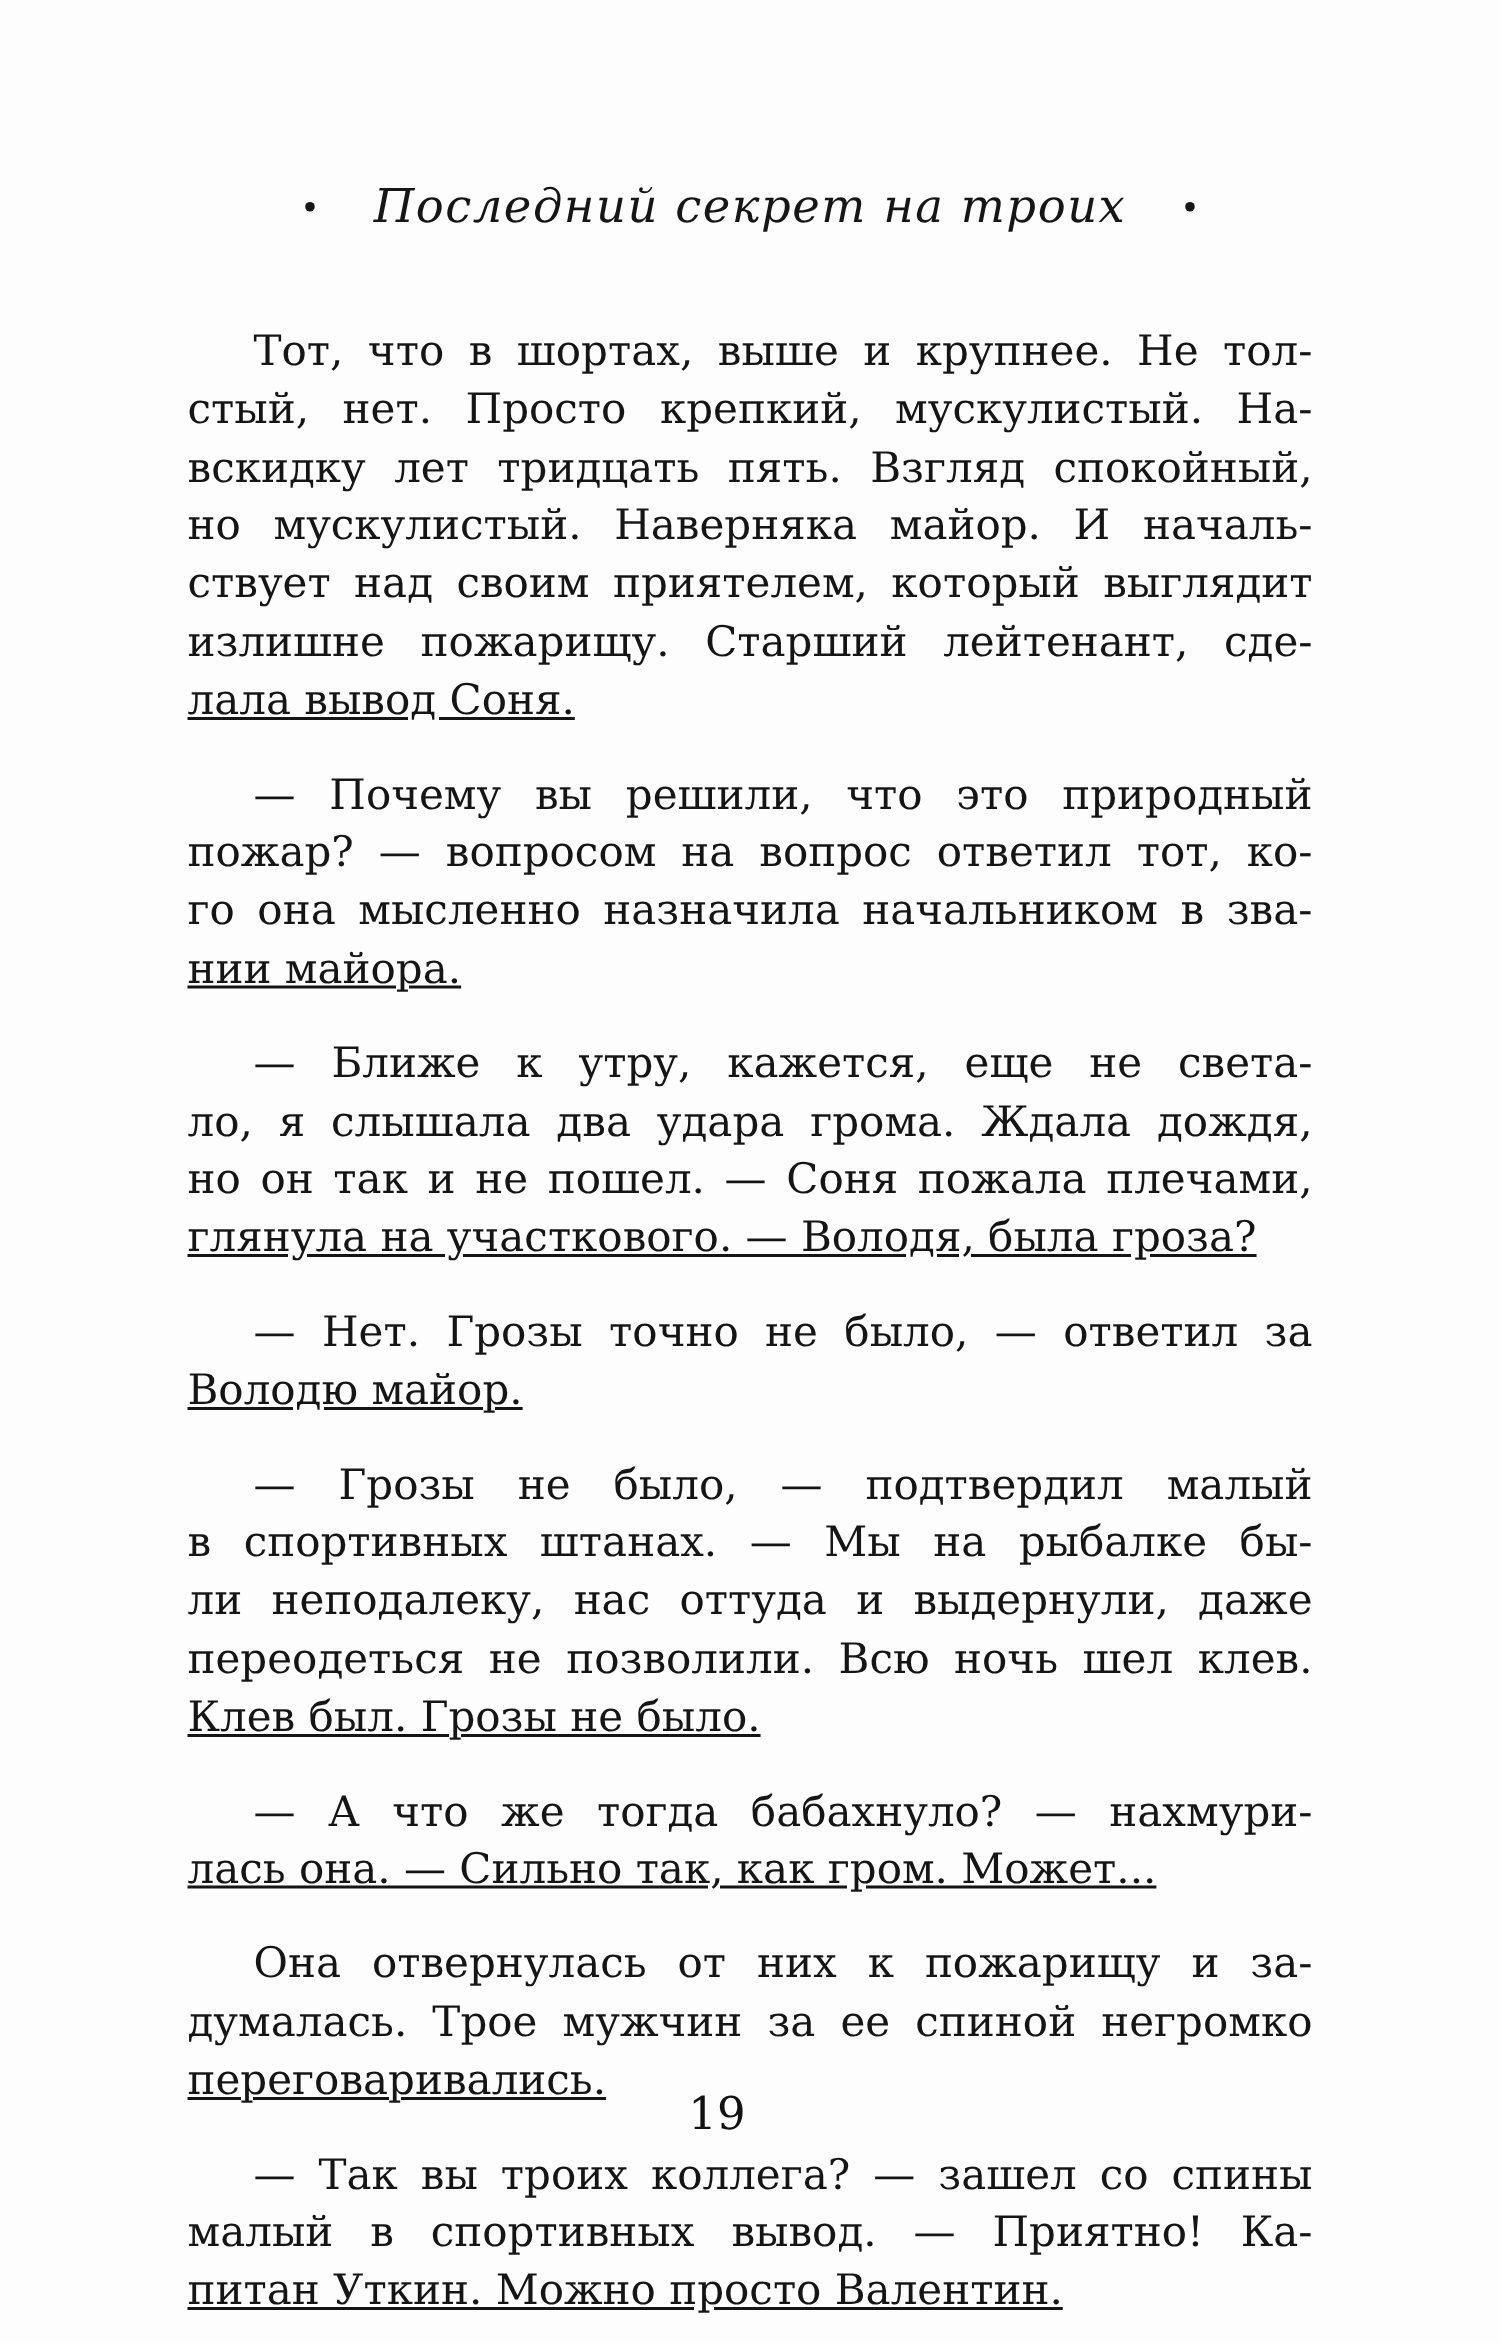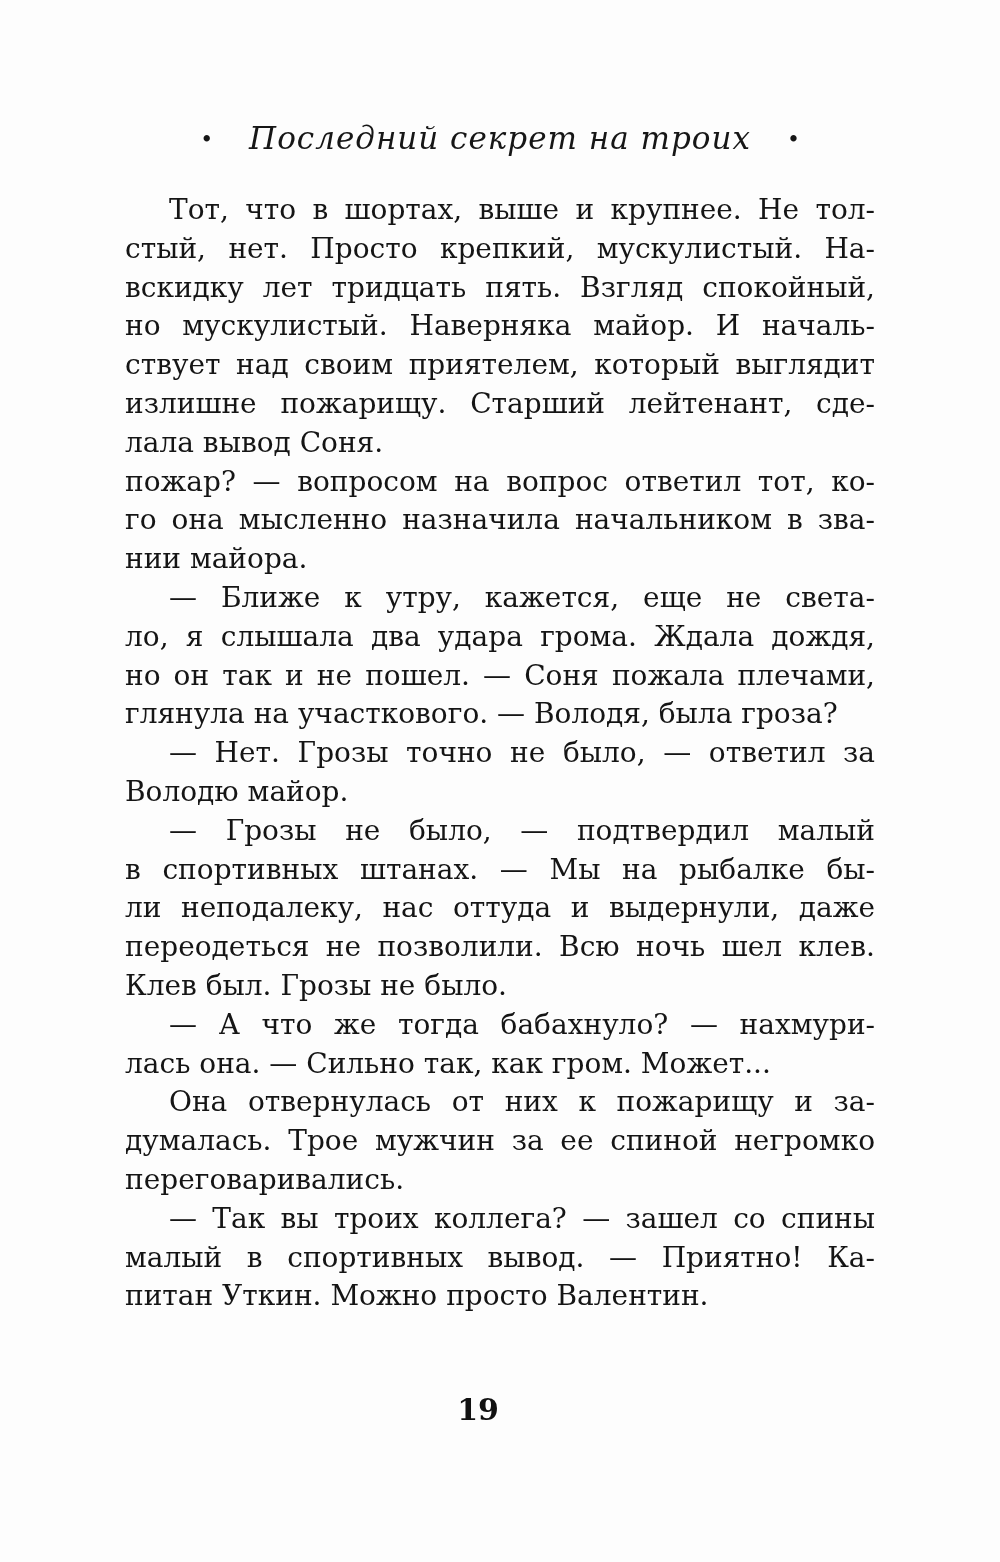--- a/index.html
+++ b/index.html
@@ -46,30 +46,30 @@
     font-size: 28px;
     line-height: 38.8px;
     color: #151515;
   }
   .paragraph { margin: 0; }
   .text-line {
     text-align: justify;
     text-align-last: justify;
     white-space: normal;
   }
-  .text-line.first-line { text-indent: 44px; }
-  .text-line.last-line { text-align-last: left; }
+  .text-line.first-line { text-indent: 44px; margin-top: 24px; }
+  .text-line.last-line { text-align-last: left; text-decoration: underline; }
   
   .page-number {
     position: absolute;
     top: 1392px;
     left: 0;
     width: 956px; 
     text-align: center;
-    font-weight: bold;
+    font-weight: normal;
     font-size: 30px;
     color: #111;
   }
 </style>
 </head>
 <body>
 
 <div class="book-page">
 
   <div class="running-header">
@@ -82,20 +82,21 @@
       <div class="paragraph">
         <div class="text-line first-line">Тот, что в шортах, выше и крупнее. Не тол-</div>
         <div class="text-line">стый, нет. Просто крепкий, мускулистый. На-</div>
         <div class="text-line">вскидку лет тридцать пять. Взгляд спокойный,</div>
         <div class="text-line">но мускулистый. Наверняка майор. И началь-</div>
         <div class="text-line">ствует над своим приятелем, который выглядит</div>
         <div class="text-line">излишне пожарищу. Старший лейтенант, сде-</div>
         <div class="text-line last-line">лала вывод Соня.</div>
       </div>
       <div class="paragraph">
+        <div class="text-line first-line">— Почему вы решили, что это природный</div>
         <div class="text-line">пожар? — вопросом на вопрос ответил тот, ко-</div>
         <div class="text-line">го она мысленно назначила начальником в зва-</div>
         <div class="text-line last-line">нии майора.</div>
       </div>
       <div class="paragraph">
         <div class="text-line first-line">— Ближе к утру, кажется, еще не света-</div>
         <div class="text-line">ло, я слышала два удара грома. Ждала дождя,</div>
         <div class="text-line">но он так и не пошел. — Соня пожала плечами,</div>
         <div class="text-line last-line">глянула на участкового. — Володя, была гроза?</div>
       </div>

